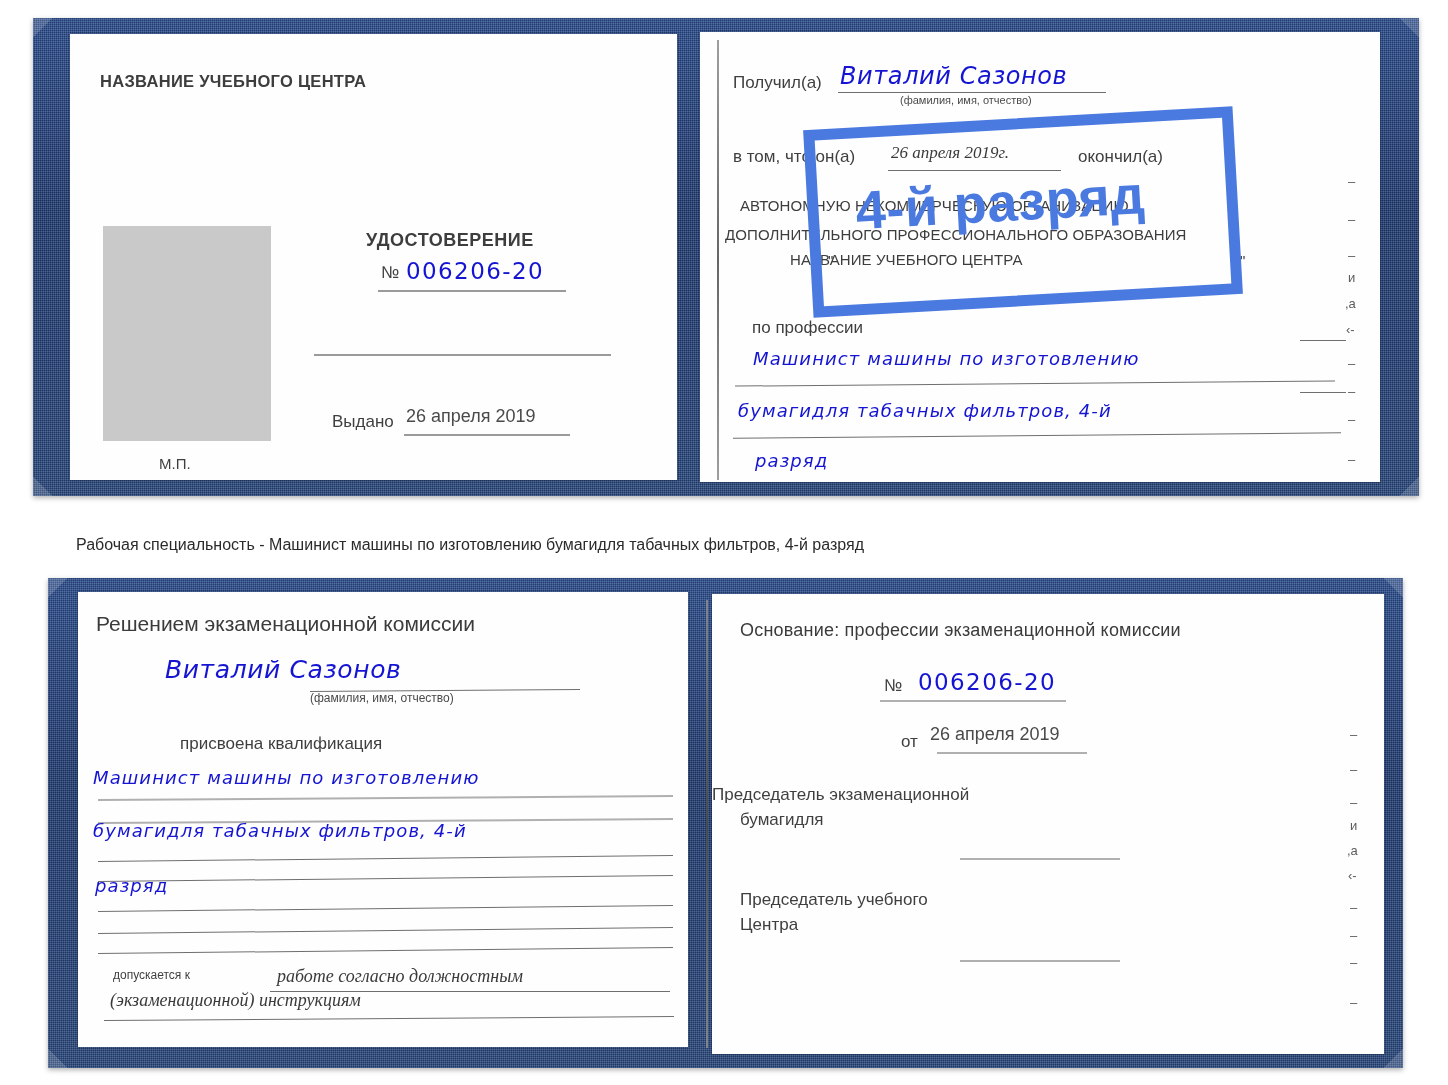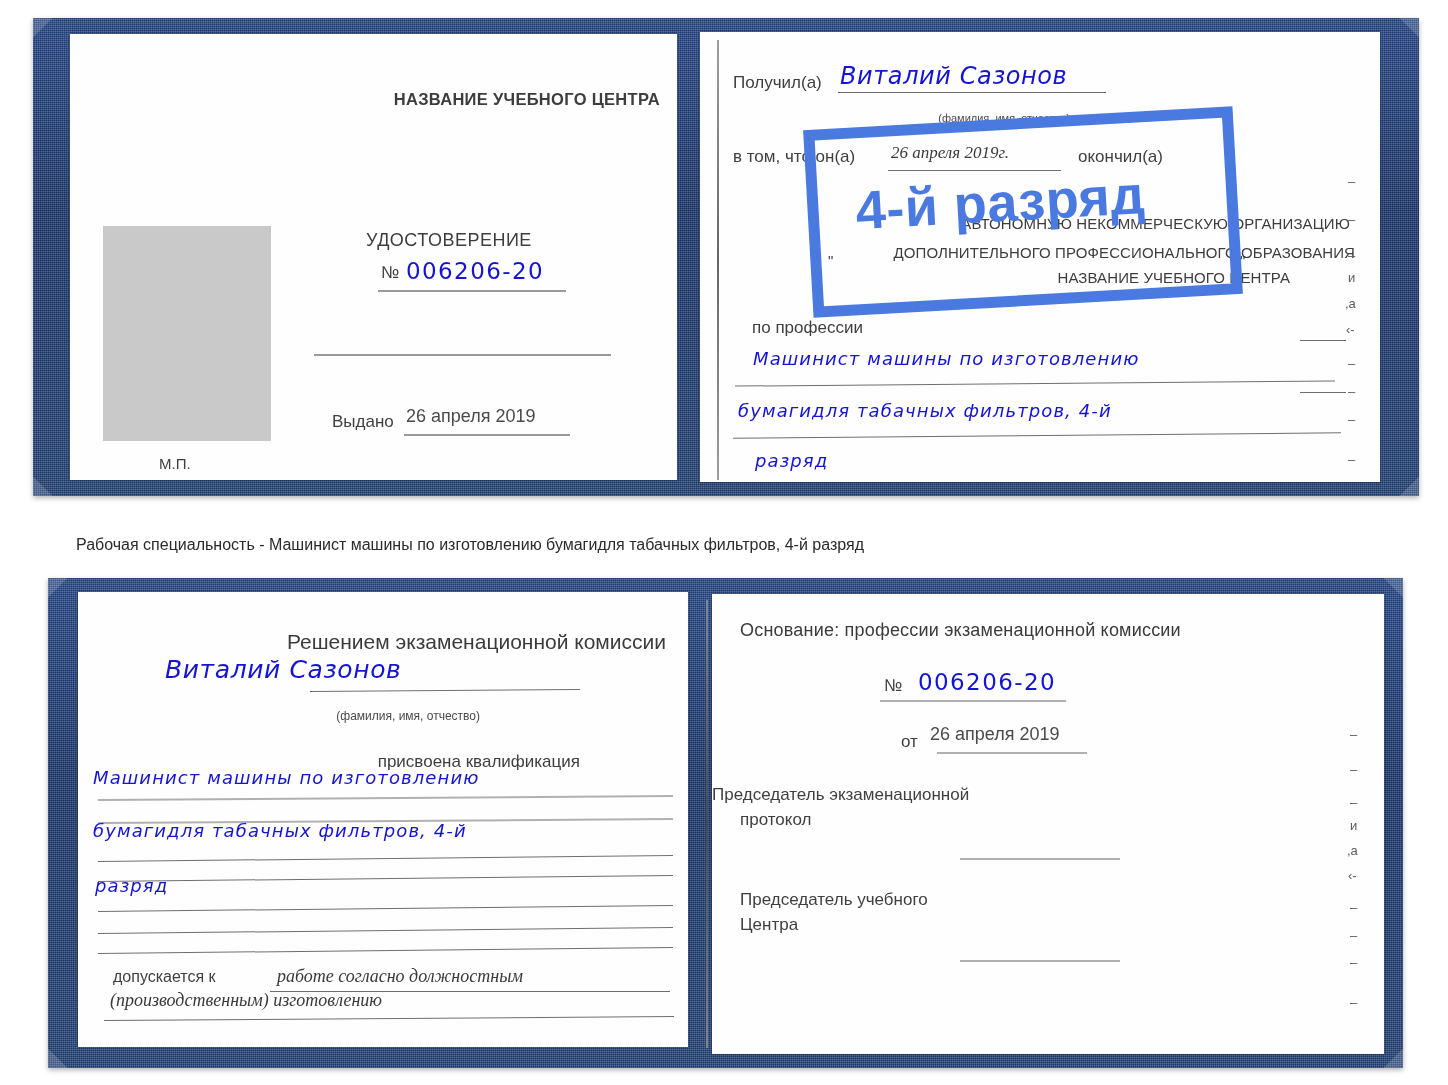--- a/index.html
+++ b/index.html
@@ -35,21 +35,21 @@
     box-shadow: 0 0 3px rgba(0,0,0,.25);
   }
   .spine {
     position: absolute; width: 2px; top: 0; bottom: 0;
     background: linear-gradient(180deg,#8d8d8d,#4b4b4b 50%,#8d8d8d);
     opacity: .85;
   }
 
   
   .t { position: absolute; color: #3a3a3a; white-space: pre; }
-  .center { text-align: right; margin-top: 18px; }
+  .center { text-align: left; }
   .ttl { font-size: 16.5px; font-weight: bold; letter-spacing: .3px; color: #3d3d3d; }
   .lbl { font-size: 16px; color: #3f3f3f; }
   .lbl-sm { font-size: 11px; color: #4a4a4a; }
   .caps { font-size: 15px; color: #3d3d3d; letter-spacing: .1px; }
   .serif-it { font-family: "Liberation Serif", serif; font-style: italic; font-size: 17px; color: #3a3a3a; }
 
   
   .hand {
     position: absolute;
     color: #1414d2;
@@ -109,21 +109,21 @@
 
   <div class="paper" style="left:70px; top:34px; width:607px; height:446px;"></div>
 
   <div class="paper" style="left:700px; top:32px; width:680px; height:450px;"></div>
   <div class="spine" style="left:717px; top:40px; height:440px;"></div>
 
   <div class="t ttl center" style="left:100px; top:72px; width:560px;">НАЗВАНИЕ УЧЕБНОГО ЦЕНТРА</div>
 
   <div class="photo" style="left:103px; top:226px; width:168px; height:215px;"></div>
 
-  <div class="t ttl" style="left:366px; top:230px; font-weight:normal; font-size:18px; letter-spacing:.5px;">УДОСТОВЕРЕНИЕ</div>
+  <div class="t ttl" style="left:366px; top:230px; font-weight:bold; font-size:18px; letter-spacing:.5px;">УДОСТОВЕРЕНИЕ</div>
 
   <div class="t lbl" style="left:381px; top:263px; font-size:17px;">№</div>
   <div class="hand hand-num" style="left:406px; top:258px;">006206-20</div>
   <div class="rule" style="left:378px; top:290px; width:188px;"></div>
 
   <div class="rule" style="left:314px; top:354px; width:297px;"></div>
 
   <div class="t lbl" style="left:332px; top:412px; font-size:17px;">Выдано</div>
   <div class="t" style="left:406px; top:406px; font-size:18px; color:#4a4a4a;">26 апреля 2019</div>
   <div class="rule" style="left:404px; top:434px; width:166px;"></div>
@@ -196,38 +196,38 @@
 
   <div class="hand hand-qual" style="left:93px; top:820px;">бумагидля табачных фильтров, 4-й</div>
   <div class="rule-thin" style="left:98px; top:858px; width:575px; transform:rotate(-0.6deg);"></div>
   <div class="rule-thin" style="left:98px; top:878px; width:575px; transform:rotate(-0.6deg);"></div>
 
   <div class="hand hand-qual" style="left:95px; top:875px;">разряд</div>
   <div class="rule-thin" style="left:98px; top:908px; width:575px; transform:rotate(-0.6deg);"></div>
   <div class="rule-thin" style="left:98px; top:930px; width:575px; transform:rotate(-0.6deg);"></div>
   <div class="rule-thin" style="left:98px; top:950px; width:575px; transform:rotate(-0.6deg);"></div>
 
-  <div class="t lbl" style="left:113px; top:968px; font-size:16px;">допускается к</div>
+  <div class="t lbl" style="left:113px; top:968px; font-size:12px;">допускается к</div>
   <div class="t serif-it" style="left:277px; top:966px; font-size:18px;">работе согласно должностным</div>
   <div class="rule-thin" style="left:270px; top:991px; width:400px;"></div>
-  <div class="t serif-it" style="left:110px; top:990px; font-size:18px;">(производственным) изготовлению</div>
+  <div class="t serif-it" style="left:110px; top:990px; font-size:18px;">(экзаменационной) инструкциям</div>
   <div class="rule-thin" style="left:104px; top:1018px; width:570px; transform:rotate(-0.4deg);"></div>
 
   <div class="t" style="left:740px; top:620px; font-size:18px; color:#3b3b3b; letter-spacing:.2px;">Основание: профессии экзаменационной комиссии</div>
 
   <div class="t lbl" style="left:884px; top:676px; font-size:17px;">№</div>
   <div class="hand hand-num" style="left:918px; top:669px;">006206-20</div>
   <div class="rule" style="left:880px; top:700px; width:186px; background:#b0b0b0;"></div>
 
   <div class="t lbl" style="left:901px; top:732px; font-size:17px;">от</div>
   <div class="t" style="left:930px; top:724px; font-size:18px; color:#4a4a4a;">26 апреля 2019</div>
   <div class="rule" style="left:937px; top:752px; width:150px; background:#b0b0b0;"></div>
 
   <div class="t lbl" style="left:712px; top:785px; font-size:17px;">Председатель экзаменационной</div>
-  <div class="t lbl" style="left:740px; top:810px; font-size:17px;">протокол</div>
+  <div class="t lbl" style="left:740px; top:810px; font-size:17px;">бумагидля</div>
   <div class="rule" style="left:960px; top:858px; width:160px; background:#b0b0b0;"></div>
 
   <div class="t lbl" style="left:740px; top:890px; font-size:17px;">Председатель учебного</div>
   <div class="t lbl" style="left:740px; top:915px; font-size:17px;">Центра</div>
   <div class="rule" style="left:960px; top:960px; width:160px; background:#b0b0b0;"></div>
 
   <div>
     <div class="edgemark" style="left:1350px; top:727px;">–</div>
     <div class="edgemark" style="left:1350px; top:762px;">–</div>
     <div class="edgemark" style="left:1350px; top:795px;">–</div>

